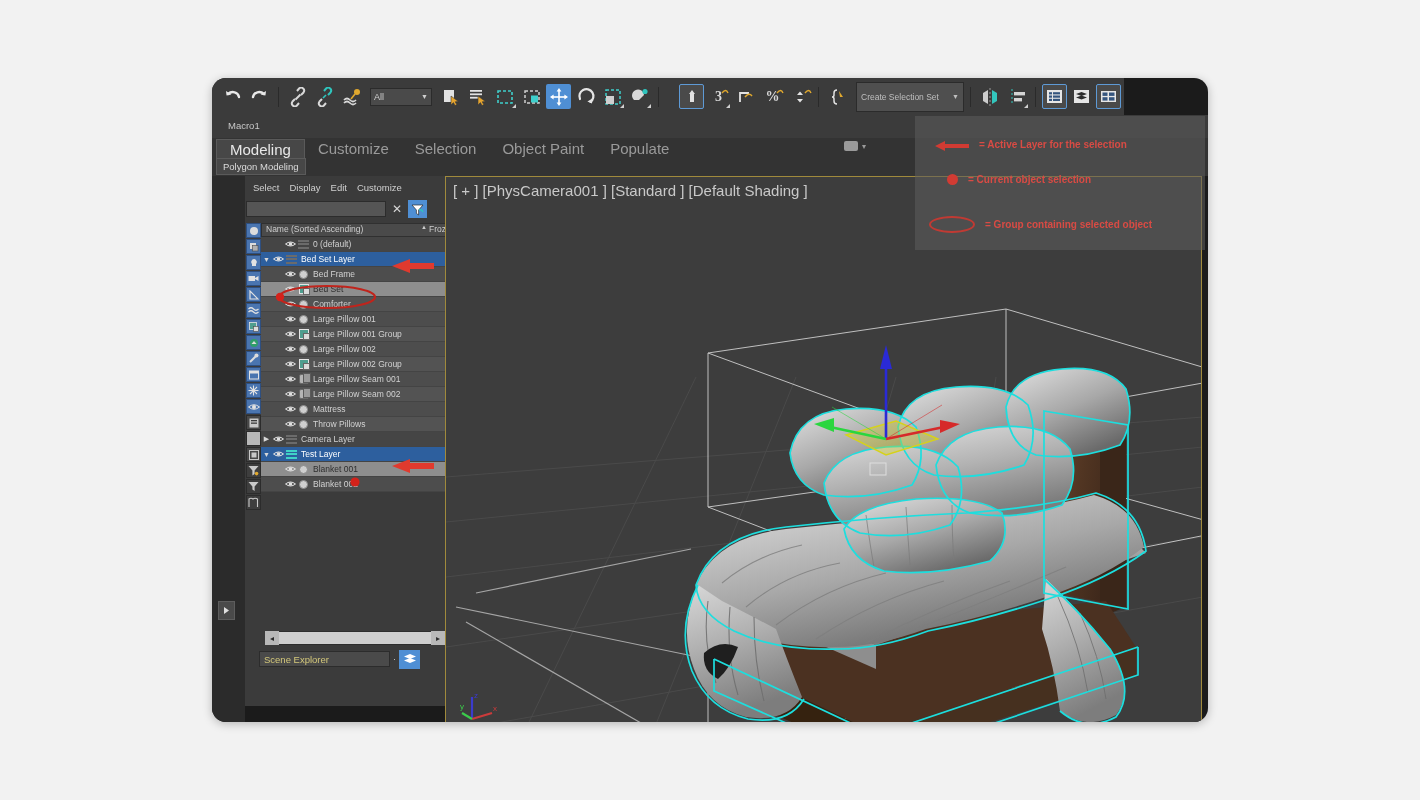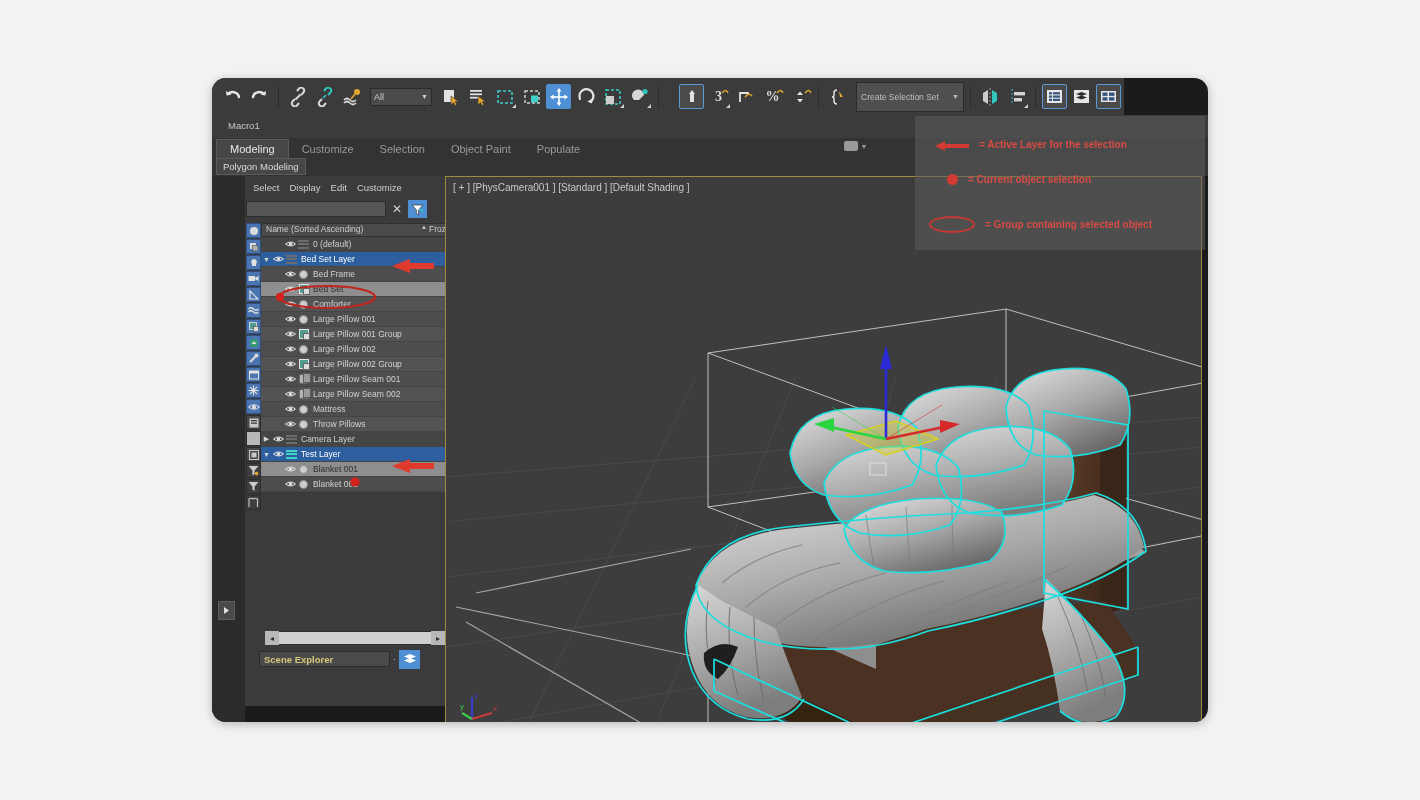--- a/index.html
+++ b/index.html
@@ -88,21 +88,21 @@
     width: 996px; height: 38px;
     background: #333333;
   }
   #ribbon-tabs {
     position: absolute; left: 4px; top: 0;
     height: 20px; display: flex; align-items: flex-end;
   }
   .ribbon-tab {
     height: 19px;
     padding: 0 13px;
-    color: #9a9a9a; font-size: 11px;
+    color: #9a9a9a; font-size: 15px;
     display: flex; align-items: center;
   }
   .ribbon-tab.sel {
     background: #474747;
     color: #e8e8e8;
     border-top: 1px solid #5a5a5a;
     border-left: 1px solid #5a5a5a;
     border-right: 1px solid #5a5a5a;
   }
   #ribbon-extra {
@@ -258,40 +258,40 @@
   }
   #se-hscroll .thumb { flex: 1; height: 12px; background: #cfcfcf; }
   #se-bottombar {
     position: absolute; left: 0; top: 472px;
     width: 205px; height: 22px;
     display: flex; align-items: center; gap: 3px; padding-left: 14px;
   }
   #se-name {
     width: 131px; height: 16px;
     background: #4a4a4a; border: 1px solid #2c2c2c;
-    display: flex; align-items: center; padding-left: 4px; font-weight: bold;
+    display: flex; align-items: center; padding-left: 4px;
   }
   #se-name span { color: #d4c87a; font-size: 9.5px; }
   #se-dot { color: #cfcfcf; font-size: 9px; }
   #se-layerbtn {
     width: 21px; height: 19px; background: #4f8fd4;
     display: flex; align-items: center; justify-content: center;
   }
 
   
   #viewport {
     position: absolute; left: 233px; top: 98px;
     width: 757px; height: 572px;
     background: #3d3d3d;
     border: 1px solid #a08a3c;
     overflow: hidden;
   }
   #vp-label {
     position: absolute; left: 7px; top: 5px;
-    color: #c9c9c9; font-size: 10px;
+    color: #c9c9c9; font-size: 15px;
     z-index: 6;
   }
   #vp-grid { position: absolute; inset: 0; }
   #vp-tripod { position: absolute; left: 14px; bottom: 16px; z-index: 6; }
 
   
   #legend {
     position: absolute; left: 703px; top: 38px;
     width: 290px; height: 134px;
     background: rgba(92,92,92,0.55);

